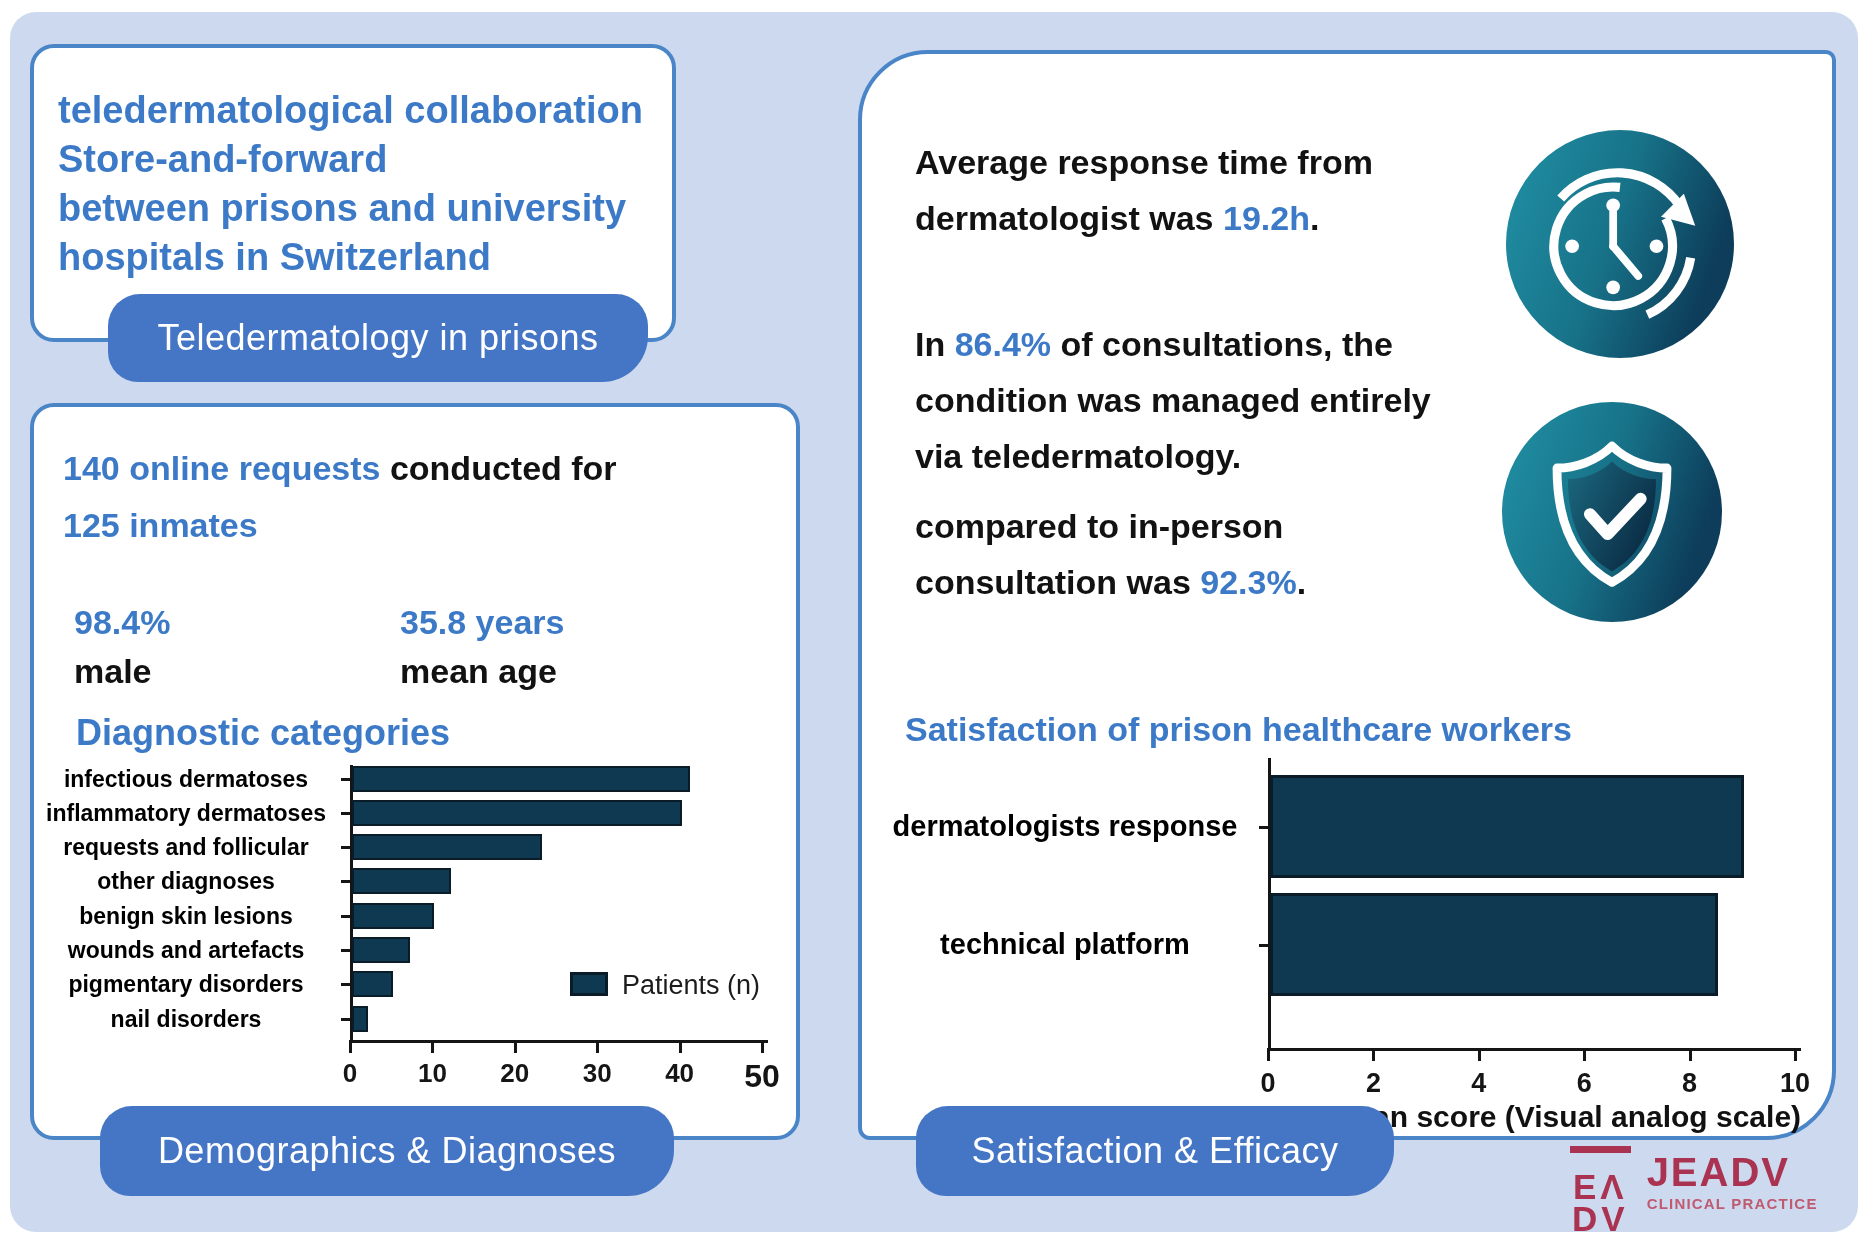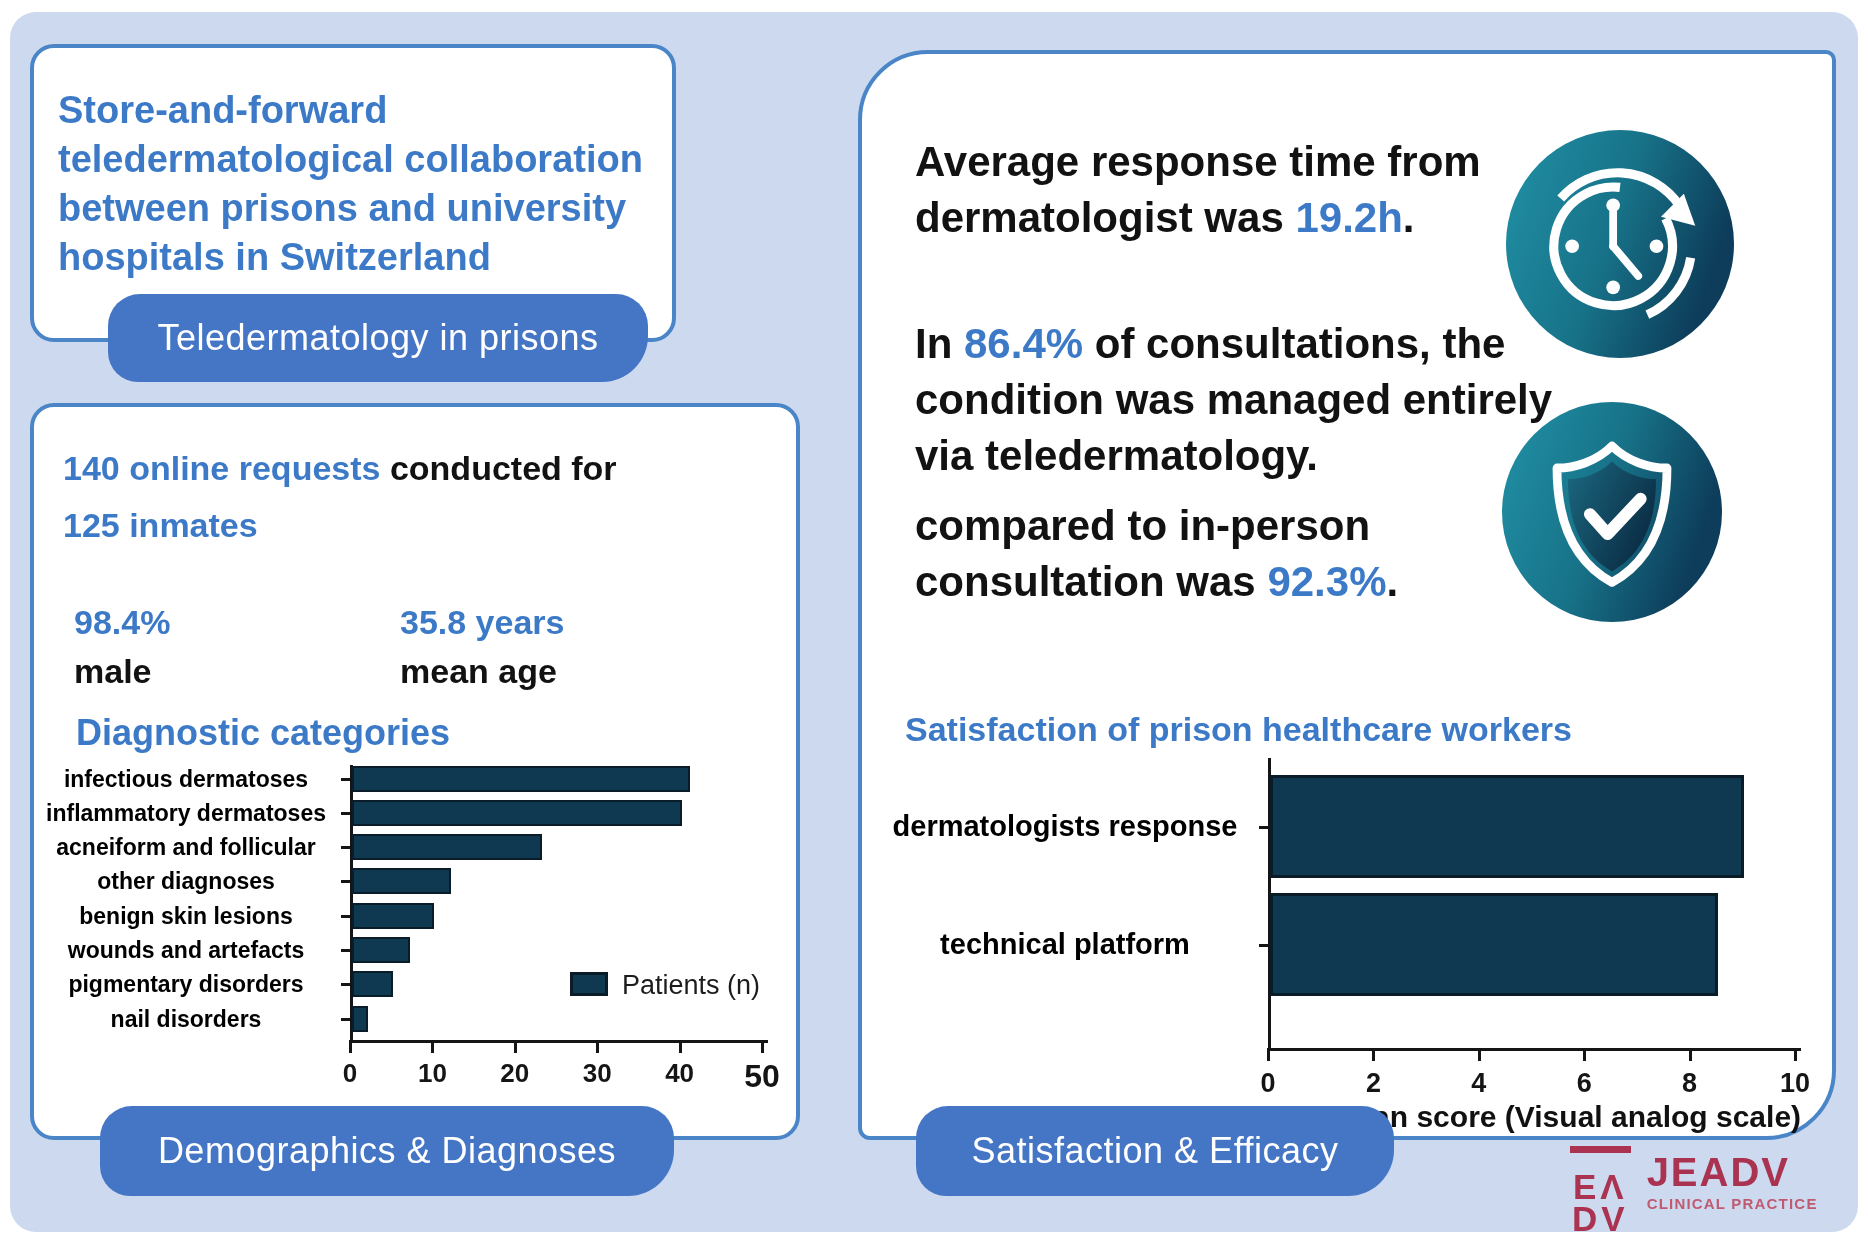--- a/index.html
+++ b/index.html
@@ -34,21 +34,21 @@
     position:absolute;left:58px;top:86px;width:600px;z-index:3;
     color:var(--accent-blue,#3c7ac8);font-size:38px;font-weight:bold;line-height:49px;
   }
   .abs{position:absolute;z-index:3;}
   .stat{font-size:34px;font-weight:bold;color:var(--text-black,#121212);line-height:57px;}
   .stat .accent, .accent{color:var(--accent-blue,#3c7ac8);}
   .stat-pair{font-size:34px;font-weight:bold;line-height:49px;color:var(--text-black,#121212);}
   .section-heading{
     font-size:36px;font-weight:bold;color:var(--accent-blue,#3c7ac8);
   }
-  .rich-block{font-size:42px;font-weight:bold;color:var(--text-black,#121212);line-height:56px;}
+  .rich-block{font-size:34px;font-weight:bold;color:var(--text-black,#121212);line-height:56px;}
   .rich-line{white-space:nowrap;}
 
   .hchart{position:absolute;z-index:3;}
   .vaxis,.xaxis,.tickmark,.rowdash{position:absolute;background:#151515;}
   .bar{position:absolute;background:var(--bar-navy,#0e3950);box-sizing:border-box;}
   .rowlabel{position:absolute;font-weight:bold;color:#000;text-align:center;}
   .ticklabel{position:absolute;font-weight:bold;color:#151515;transform:translateX(-50%);}
   .legend-swatch{position:absolute;background:var(--bar-navy,#0e3950);border:3px solid var(--bar-stroke,#0a1c28);box-sizing:border-box;}
   .legend-text{position:absolute;color:#1c1c1c;font-weight:500;}
   .xlabel{position:absolute;font-weight:bold;color:#111;transform:translateX(-50%);white-space:nowrap;}
@@ -71,22 +71,22 @@
     color:var(--logo-maroon-light,#bf5a71);font-weight:bold;font-size:15px;letter-spacing:1.2px;margin-top:3px;
   }
 </style>
 </head>
 <body>
 
 <div class="canvas"></div>
 
 <div class="card" id="card-title"></div>
 <div class="main-title">
+  <div>teledermatological collaboration</div>
   <div>Store-and-forward</div>
-  <div>teledermatological collaboration</div>
   <div>between prisons and university</div>
   <div>hospitals in Switzerland</div>
 </div>
 <div class="badge" id="badge-1">Teledermatology in prisons</div>
 
 <div class="card" id="card-demo"></div>
 <div class="abs stat" style="left:63px;top:440px;">
     <div class="rich-line"><span class="accent">140 online requests</span><span> conducted for</span></div>
     <div class="rich-line"><span class="accent">125 inmates</span></div>
   </div>
@@ -100,21 +100,21 @@
 </div>
 <div class="abs section-heading" style="left:76px;top:712px;">Diagnostic categories</div>
 <div class="hchart" id="chartL" style="left:40px;top:760px;width:740px;height:350px;">
     <div class="vaxis" style="left: 310px; top: 5px; width: 3px; height: 278px;"></div>
     <div class="rowlabel" style="left: 0px; top: 6px; width: 292px; line-height: 26px; font-size: 23px;">infectious dermatoses</div>
     <div class="rowdash" style="left: 301px; top: 18px; width: 9px; height: 3px;"></div>
     <div class="bar" title="infectious dermatoses: 41" style="left: 312px; top: 6px; width: 338px; height: 26px; border: 2px solid rgb(10, 28, 40);"></div>
     <div class="rowlabel" style="left: 0px; top: 40px; width: 292px; line-height: 26px; font-size: 23px;">inflammatory dermatoses</div>
     <div class="rowdash" style="left: 301px; top: 52px; width: 9px; height: 3px;"></div>
     <div class="bar" title="inflammatory dermatoses: 40" style="left: 312px; top: 40px; width: 330px; height: 26px; border: 2px solid rgb(10, 28, 40);"></div>
-    <div class="rowlabel" style="left: 0px; top: 74px; width: 292px; line-height: 26px; font-size: 23px;">acneiform and follicular</div>
+    <div class="rowlabel" style="left: 0px; top: 74px; width: 292px; line-height: 26px; font-size: 23px;">requests and follicular</div>
     <div class="rowdash" style="left: 301px; top: 86px; width: 9px; height: 3px;"></div>
     <div class="bar" title="acneiform and follicular: 23" style="left: 312px; top: 74px; width: 190px; height: 26px; border: 2px solid rgb(10, 28, 40);"></div>
     <div class="rowlabel" style="left: 0px; top: 108px; width: 292px; line-height: 26px; font-size: 23px;">other diagnoses</div>
     <div class="rowdash" style="left: 301px; top: 120px; width: 9px; height: 3px;"></div>
     <div class="bar" title="other diagnoses: 12" style="left: 312px; top: 108px; width: 99px; height: 26px; border: 2px solid rgb(10, 28, 40);"></div>
     <div class="rowlabel" style="left: 0px; top: 143px; width: 292px; line-height: 26px; font-size: 23px;">benign skin lesions</div>
     <div class="rowdash" style="left: 301px; top: 155px; width: 9px; height: 3px;"></div>
     <div class="bar" title="benign skin lesions: 10" style="left: 312px; top: 143px; width: 82px; height: 26px; border: 2px solid rgb(10, 28, 40);"></div>
     <div class="rowlabel" style="left: 0px; top: 177px; width: 292px; line-height: 26px; font-size: 23px;">wounds and artefacts</div>
     <div class="rowdash" style="left: 301px; top: 189px; width: 9px; height: 3px;"></div>

